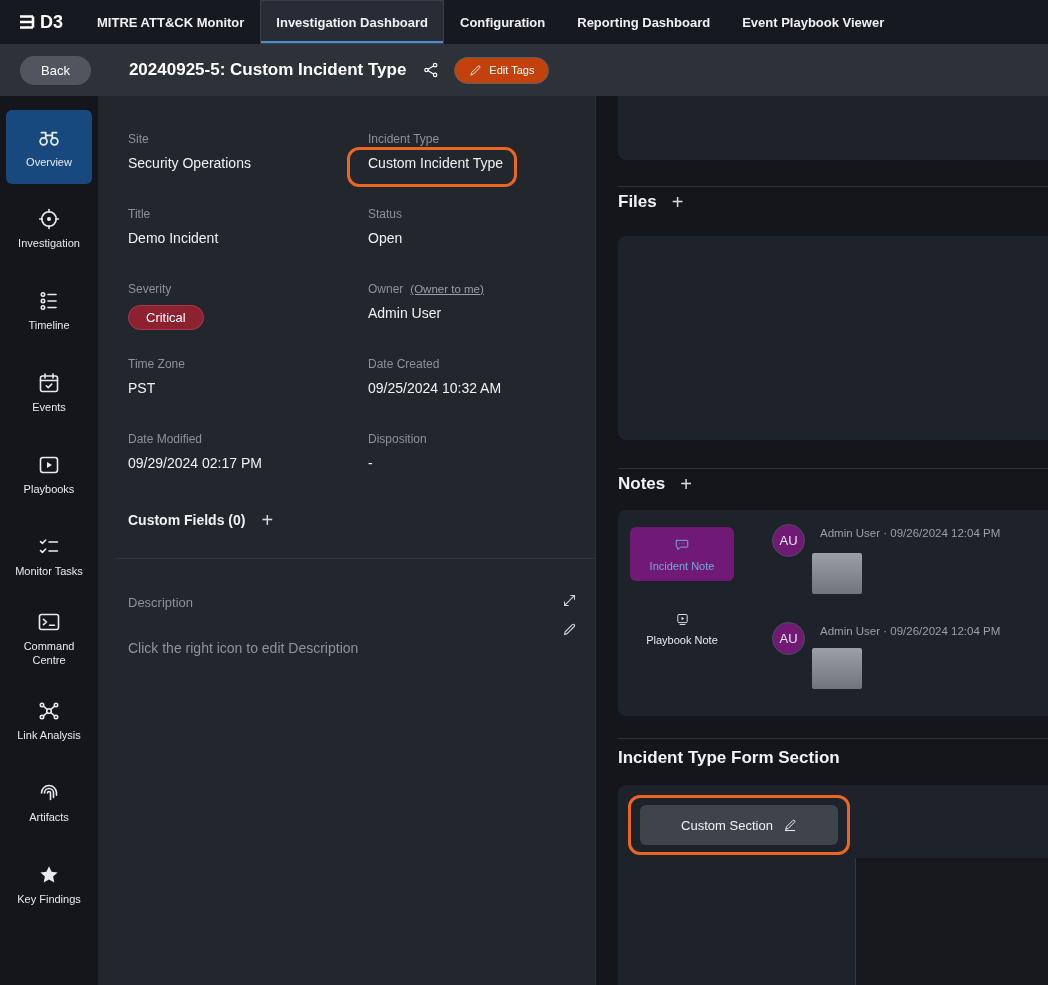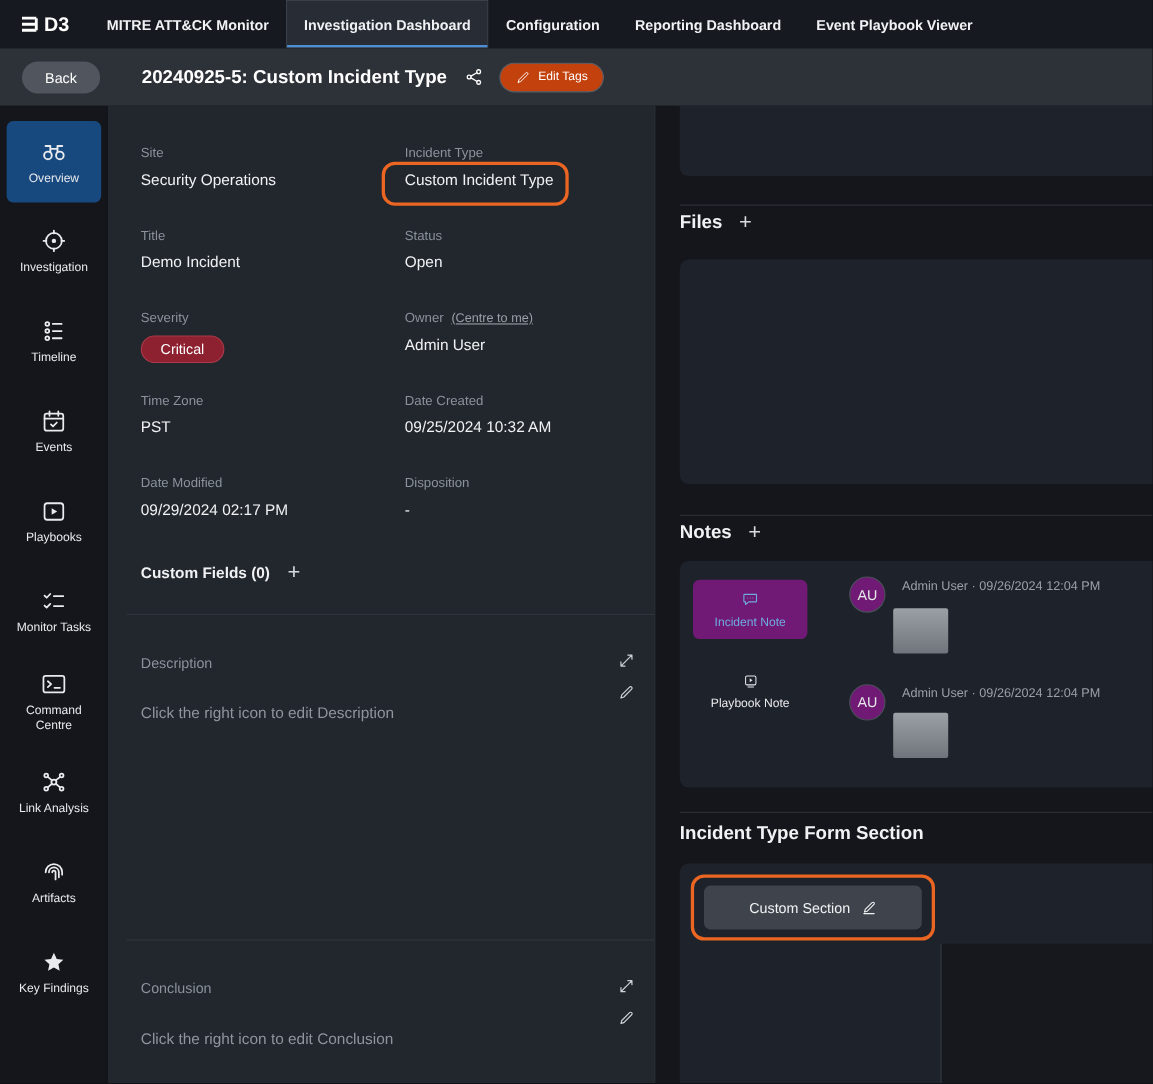--- a/index.html
+++ b/index.html
@@ -252,21 +252,21 @@
       <div>
         <div class="field-label">
             <span>Severity</span>
           </div>
         <div><span class="badge-critical">Critical</span></div>
       </div>
 
       <div>
         <div class="field-label">
           <span>Owner</span>
-          <a class="assign-link">(Centre to me)</a>
+          <a class="assign-link">(Owner to me)</a>
         </div>
         <div class="field-value">Admin User</div>
       </div>
 
       <div>
         <div class="field-label">
             <span>Time Zone</span>
           </div>
         <div class="field-value">PST</div>
       </div>
@@ -308,36 +308,20 @@
             </svg>
         </span>
         <span>
           <svg width="15" height="15" viewBox="0 0 24 24">
               <path d="M4 20l1.2-4.4L16.6 4.2a2.1 2.1 0 0 1 3 3L8.2 18.6 4 20z"></path>
             </svg>
         </span>
       </div>
     </div>
 
-    <div class="editor-block conc">
-      <div class="editor-label">Conclusion</div>
-      <div class="editor-placeholder">Click the right icon to edit Conclusion</div>
-      <div class="editor-icons">
-        <span>
-          <svg width="15" height="15" viewBox="0 0 24 24">
-              <path d="M14 4h6v6M10 20H4v-6M20 4l-7.5 7.5M4 20l7.5-7.5"></path>
-            </svg>
-        </span>
-        <span>
-          <svg width="15" height="15" viewBox="0 0 24 24">
-              <path d="M4 20l1.2-4.4L16.6 4.2a2.1 2.1 0 0 1 3 3L8.2 18.6 4 20z"></path>
-            </svg>
-        </span>
-      </div>
-    </div>
   </section>
 
   <section class="panel-right">
 
     <div class="card card-top"></div>
 
     <div class="sec-divider" style="top:90px"></div>
     <div class="sec-head" style="top:96px">
       <span class="sec-title">Files</span>
       <span class="plus-btn">+</span>

